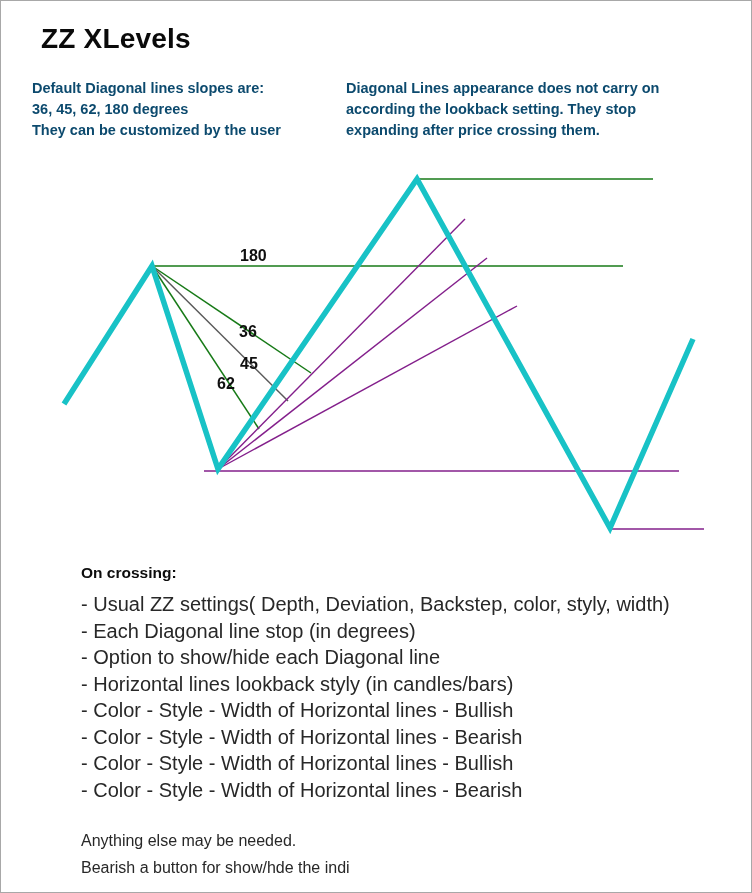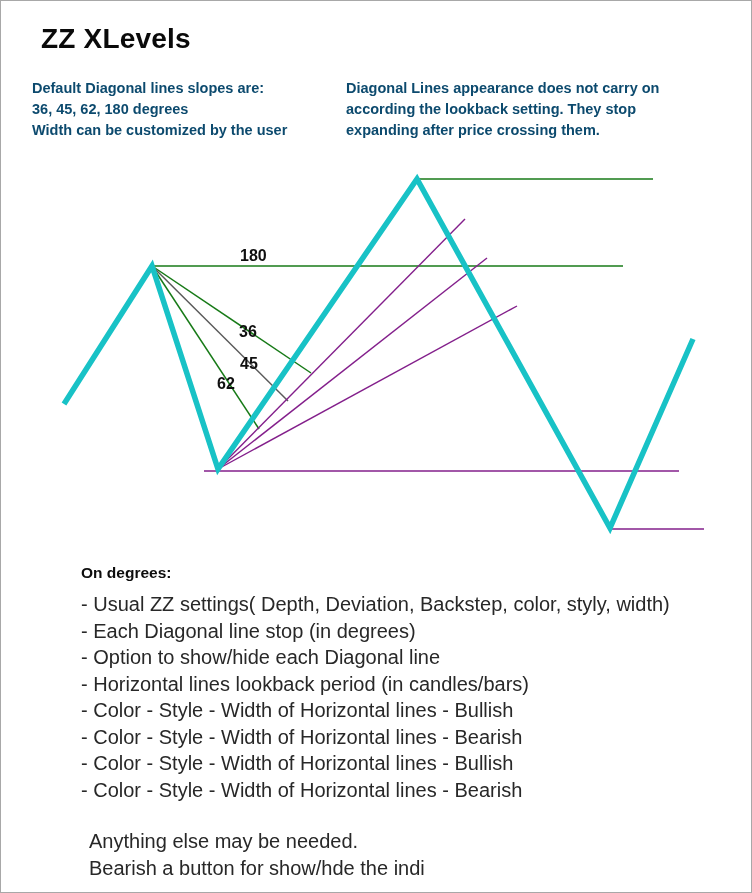--- a/index.html
+++ b/index.html
@@ -67,37 +67,36 @@
   }
   .settings-item {
     font-size: 20px;
     line-height: 26.5px;
     white-space: nowrap;
   }
   .settings-footer {
     margin-top: 25px;
   }
   .settings-footer-line {
-    font-size: 20px;
+    font-size: 16px;
     line-height: 26.5px;
     white-space: nowrap;
-    margin-left: 8px;
   }
 </style>
 </head>
 <body>
 
 <div class="page">
 
   <h1 class="page-title">ZZ XLevels</h1>
 
   <div class="note note-left">
     <div>Default Diagonal lines slopes are:</div>
     <div>36, 45, 62, 180 degrees</div>
-    <div>Width can be customized by the user</div>
+    <div>They can be customized by the user</div>
   </div>
 
   <div class="note note-right">
     <div>Diagonal Lines appearance does not carry on</div>
     <div>according the lookback setting. They stop</div>
     <div>expanding after price crossing them.</div>
   </div>
 
   <svg class="diagram-svg" viewBox="0 0 752 560">
 
@@ -117,25 +116,25 @@
 
     <polyline points="63,403 151,265 217,468 416,178 609,527 692,338" fill="none" stroke-width="5.5" stroke-linejoin="miter" stroke="#18c2c6"></polyline>
 
     <text class="angle-label" x="239" y="260">180</text>
     <text class="angle-label" x="238" y="336">36</text>
     <text class="angle-label" x="239" y="368">45</text>
     <text class="angle-label" x="216" y="388">62</text>
   </svg>
 
   <div class="settings">
-    <div class="settings-heading">On degrees:</div>
+    <div class="settings-heading">On crossing:</div>
     <div class="settings-item">- Usual ZZ settings( Depth, Deviation, Backstep, color, styly, width)</div>
     <div class="settings-item">- Each Diagonal line stop (in degrees)</div>
     <div class="settings-item">- Option to show/hide each Diagonal line</div>
-    <div class="settings-item">- Horizontal lines lookback period (in candles/bars)</div>
+    <div class="settings-item">- Horizontal lines lookback styly (in candles/bars)</div>
     <div class="settings-item">- Color - Style - Width of Horizontal lines - Bullish</div>
     <div class="settings-item">- Color - Style - Width of Horizontal lines - Bearish</div>
     <div class="settings-item">- Color - Style - Width of Horizontal lines - Bullish</div>
     <div class="settings-item">- Color - Style - Width of Horizontal lines - Bearish</div>
     <div class="settings-footer">
       <div class="settings-footer-line">Anything else may be needed.</div>
       <div class="settings-footer-line">Bearish a button for show/hde the indi</div>
     </div>
   </div>
 

